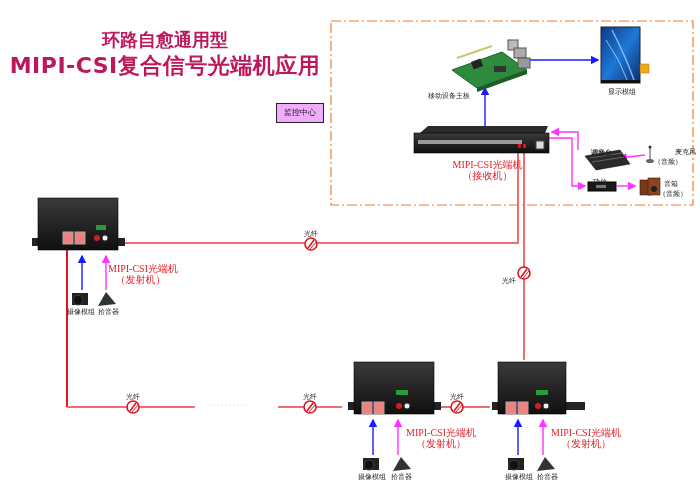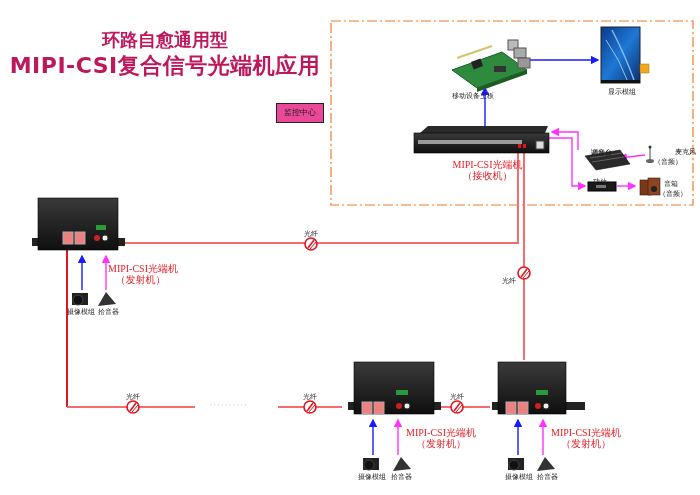--- a/index.html
+++ b/index.html
@@ -3,21 +3,21 @@
 <meta charset="utf-8">
 <style>
   html, body { margin:0; padding:0; background:#ffffff; }
   body { width:700px; height:495px; position:relative; overflow:hidden; font-family:"DejaVu Sans", sans-serif; }
   .abs { position:absolute; }
   .title { left:0; width:330px; text-align:center; font-family:"DejaVu Sans", sans-serif; font-weight:bold; color:#be185d; }
   #title1 { top:28px; font-size:18px; }
   #title2 { top:51px; font-size:22px; letter-spacing:0.5px; }
   .small { font-size:7px; color:#222; font-family:"DejaVu Serif", serif; white-space:nowrap; }
   .red-label { font-size:10px; color:#e8202a; font-family:Liberation Serif, serif; white-space:nowrap; line-height:11px; text-align:center; }
-  .monitor-box { left:276px; top:103px; width:46px; height:18px; border:1px solid #222; background:#ec4899; font-size:8px; font-family:"DejaVu Serif", serif; text-align:center; line-height:18px; color:#222; }
+  .monitor-box { left:276px; top:103px; width:46px; height:18px; border:1px solid #222; background:#f0abfc; font-size:8px; font-family:"DejaVu Serif", serif; text-align:center; line-height:18px; color:#222; }
   svg { position:absolute; left:0; top:0; }
 </style>
 </head>
 <body>
 
 <div class="abs title" id="title1">环路自愈通用型</div>
 <div class="abs title" id="title2">MIPI-CSI复合信号光端机应用</div>
 
 <svg width="700" height="495" viewBox="0 0 700 495">
   <defs>
@@ -195,21 +195,21 @@
     <rect x="0" y="3" width="16" height="12" fill="#222"></rect>
     <circle cx="6" cy="10" r="5" fill="#111" stroke="#444"></circle>
   </g>
   <g transform="translate(537,457)">
     <polygon points="0,14 8,0 18,12" fill="#333"></polygon>
   </g>
 </svg>
 
 <div class="abs monitor-box">监控中心</div>
 
-<div class="abs small" style="left:428px;top:91px;margin-left:24px;">移动设备主板</div>
+<div class="abs small" style="left:428px;top:91px;">移动设备主板</div>
 <div class="abs small" style="left:608px;top:87px;">显示模组</div>
 <div class="abs red-label" style="left:440px;top:159px;width:95px;">
   <div>MIPI-CSI光端机</div>
   <div>（接收机）</div>
 </div>
 <div class="abs small" style="left:591px;top:148px;font-weight:bold;">调音台</div>
 <div class="abs small" style="left:659px;top:147px;margin-left:16px;">麦克风</div>
 <div class="abs small" style="left:654px;top:157px;">（音频）</div>
 <div class="abs small" style="left:593px;top:177px;">功放</div>
 <div class="abs small" style="left:664px;top:179px;">音箱</div>

